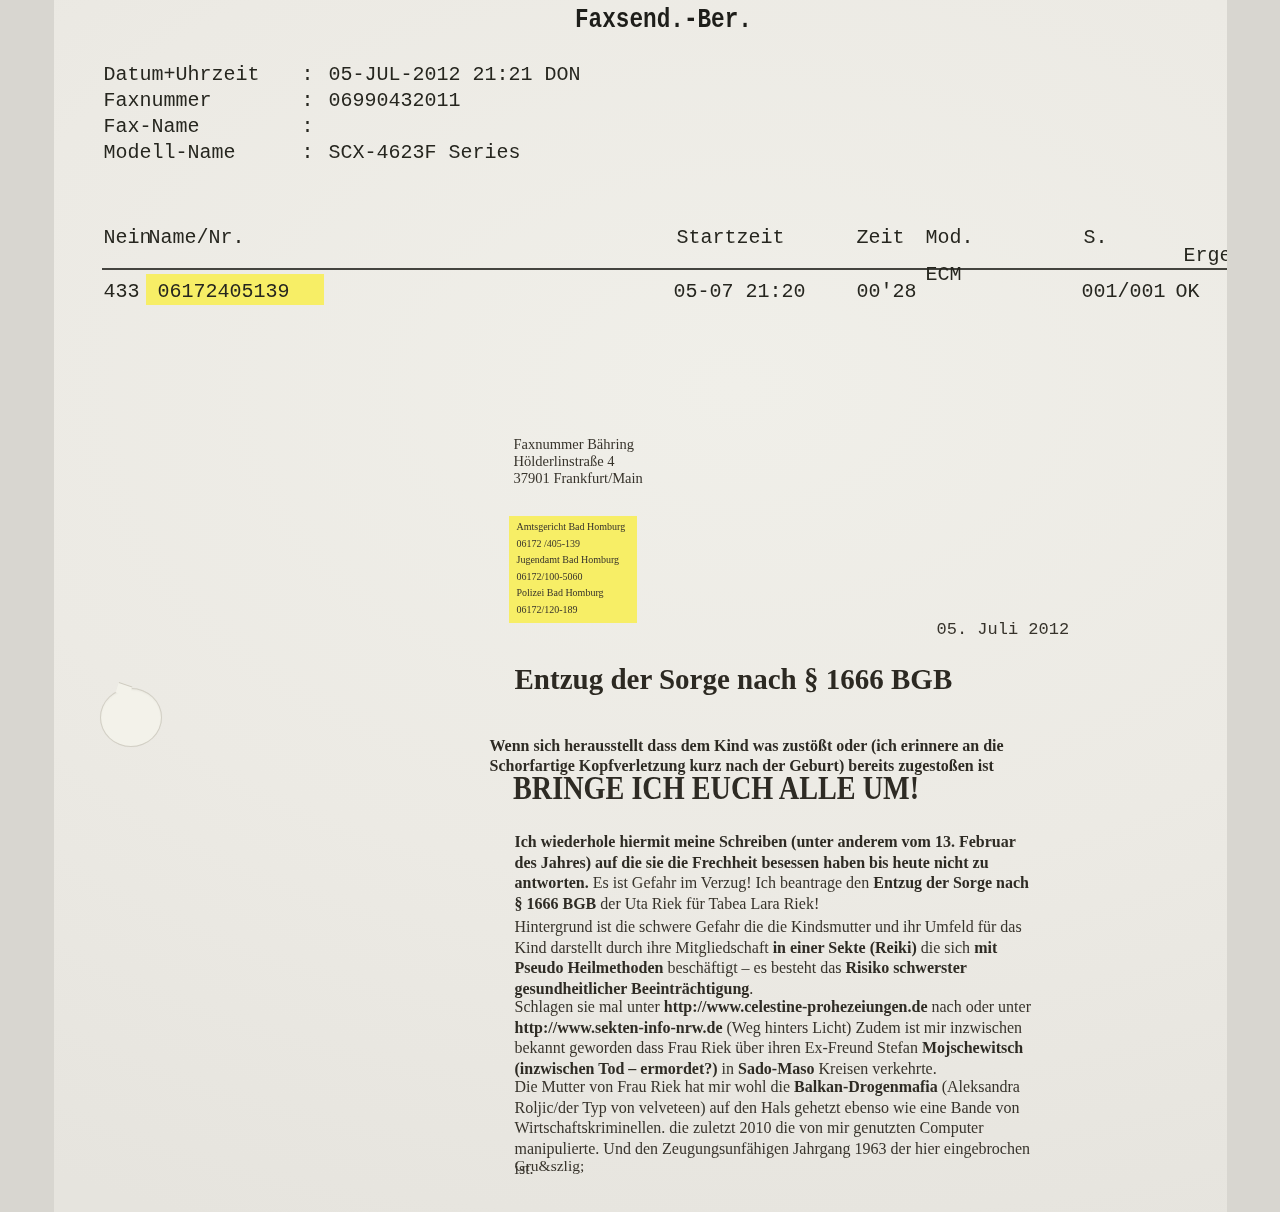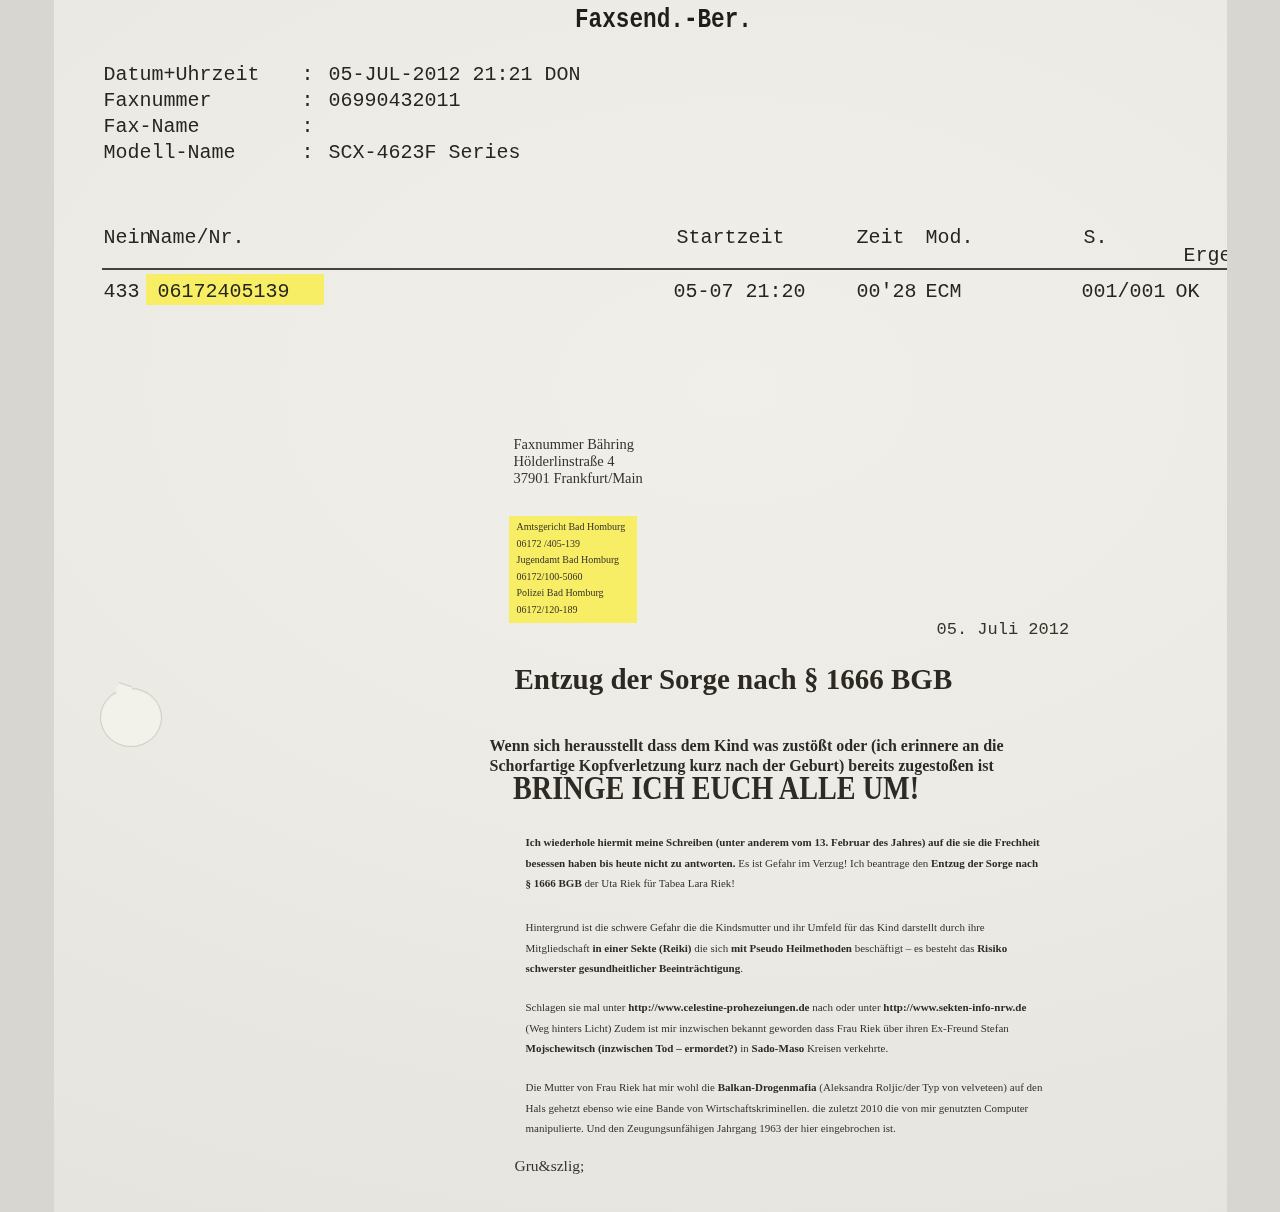--- a/index.html
+++ b/index.html
@@ -35,21 +35,21 @@
   }
   .date{left:883px;top:620px;font-size:17px;font-family:Liberation Mono, monospace;}
   .subject{left:461px;top:663px;font-size:29px;font-weight:bold;color:#2c2922;white-space:nowrap;}
   .warning{left:436px;top:736px;width:517px;font-size:16px;line-height:19.5px;font-weight:bold;color:#2e2b24;margin:0;}
   .threat{
     left:459px;top:769px;
     font-size:34px;font-weight:bold;color:#2e2b24;
     transform:scaleX(0.83);transform-origin:left top;
     white-space:nowrap;
   }
-  .para{width:517px;font-size:11px;line-height:20.6px;margin:0;left:472px;}
+  .para{width:517px;font-size:16px;line-height:20.6px;margin:0;left:461px;}
   .para .b{font-weight:bold;color:#2e2b24;}
   .closing{left:461px;top:1157px;font-size:15.5px;}
   .punch-hole{
     left:46px;top:688px;width:60px;height:57px;
     border-radius:50%;
     background:#f3f2ea;
     border:1px solid #d2cfc4;
     box-shadow:inset 0 1px 2px rgba(0,0,0,0.04), 0 0 1px rgba(0,0,0,0.06);
   }
   .punch-notch{
@@ -95,21 +95,21 @@
   <span class="th mono" style="left:1030px;top:226px">S.</span>
   <span class="th mono" style="left:1130px;top:244px">Ergeb.</span>
 
   <div class="rule"></div>
 
   <div class="row-hl"></div>
   <span class="td mono" style="left:50px;top:280px">433</span>
   <span class="td mono" style="left:104px;top:280px">06172405139</span>
   <span class="td mono" style="left:620px;top:280px">05-07 21:20</span>
   <span class="td mono" style="left:803px;top:280px">00'28</span>
-  <span class="td mono" style="left:872px;top:280px">ECM</span>
+  <span class="td mono" style="left:872px;top:263px">ECM</span>
   <span class="td mono" style="left:1028px;top:280px">001/001</span>
   <span class="td mono" style="left:1122px;top:280px">OK</span>
 
   <div class="abs punch-hole">
     <div class="punch-notch"></div>
   </div>
 
   <div class="abs serif addr" style="left:460px;top:436px">
     <div>Faxnummer Bähring</div>
     <div>Hölderlinstraße 4</div>

